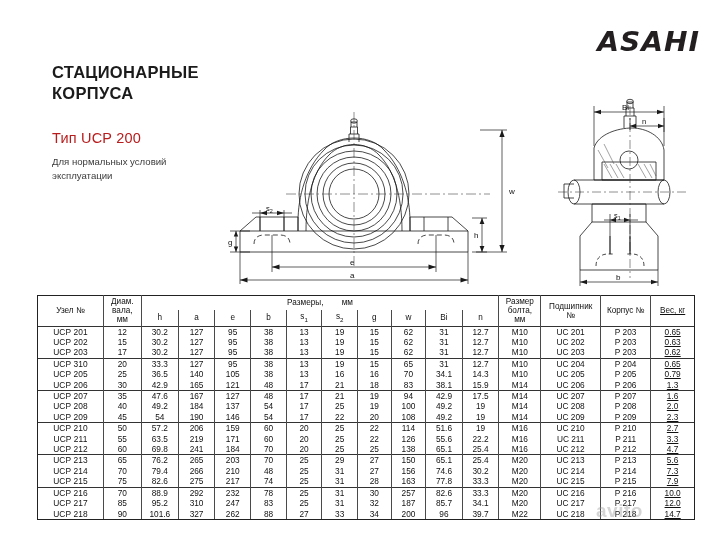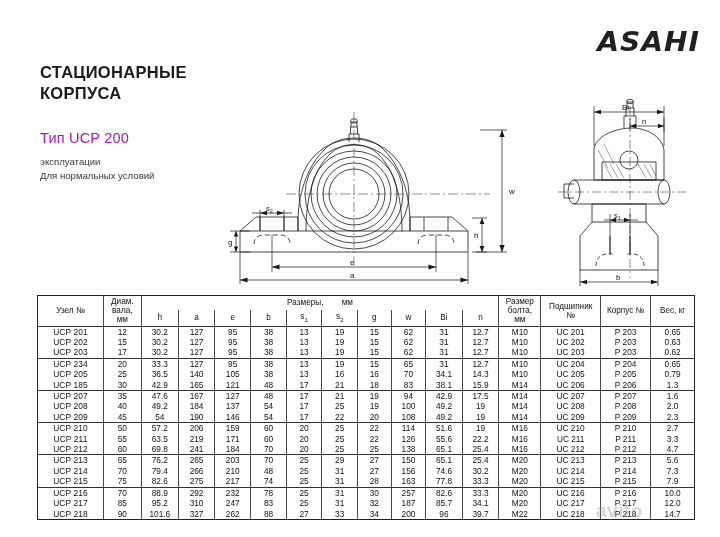--- a/index.html
+++ b/index.html
@@ -19,29 +19,29 @@
     width:140px;text-align:right;
     font-family:"DejaVu Sans", sans-serif;
     font-weight:800;font-style:italic;
     font-size:27px;letter-spacing:1px;
     color:#231f20;
     transform:scaleX(1.04);
     transform-origin:right center;
   }
 
   
-  .hdr{position:absolute;left:40px;top:62px;width:230px;}
+  .hdr{position:absolute;left:52px;top:62px;width:230px;}
   .hdr h1{
     margin:0;font-size:16.5px;line-height:1.28;
     font-weight:700;letter-spacing:.3px;color:#1b1b1b;
     font-family:"Liberation Sans", sans-serif;
   }
   .hdr h2{
     margin:26px 0 0 0;font-size:14.5px;font-weight:400;
-    color:#a21caf;letter-spacing:.2px;
+    color:#b91c1c;letter-spacing:.2px;
   }
   .hdr .sub{
     margin-top:9px;font-size:9.6px;line-height:1.45;color:#3a3a3a;
   }
   .hdr .sub div{white-space:nowrap;}
 
   
   .dwg-front{position:absolute;left:228px;top:96px;width:306px;height:192px;}
   .dwg-side{position:absolute;left:552px;top:88px;width:160px;height:200px;}
   .dwg-front svg,.dwg-side svg{display:block;width:100%;height:100%;}
@@ -68,21 +68,21 @@
     vertical-align:middle;
     padding:1px 1px;
     line-height:9.2px;
   }
   
   .thick-top{border-top:1.6px solid #222;}
   .hdr-sep{border-bottom:1.2px solid #333;}
   tr.grp-top > td{border-top:1.1px solid #333;}
   tr.last-row > td{border-bottom:1.6px solid #222;}
   table.spec td.first,table.spec th.first{border-left:1.4px solid #222;}
-  table.spec td.last,table.spec th.last{border-right:1.4px solid #222;}
+  table.spec td.last,table.spec th.last{border-right:1.4px solid #222;text-decoration:underline;}
 
   td.model{font-size:8.4px;letter-spacing:.1px;}
   .sub-i{font-size:6.2px;vertical-align:sub;}
 
   
   .wm{
     position:absolute;left:596px;top:500px;
     font-size:19px;font-weight:700;color:rgba(150,150,150,.40);
     font-family:"Liberation Sans", sans-serif;
     letter-spacing:.5px;pointer-events:none;user-select:none;
@@ -95,22 +95,22 @@
 
   <div class="brand">ASAHI</div>
 
   <div class="hdr">
     <h1>
       <span>СТАЦИОНАРНЫЕ</span><br>
       <span>КОРПУСА</span>
     </h1>
     <h2>Тип UCP 200</h2>
     <div class="sub">
+      <div>Для нормальных условий</div>
       <div>эксплуатации</div>
-      <div>Для нормальных условий</div>
     </div>
   </div>
 
   <div class="dwg-front">
     <svg viewBox="0 0 306 192" xmlns="http://www.w3.org/2000/svg">
       <g fill="none" stroke="#1a1a1a" stroke-width="0.8">
 
         <path d="M12 135 L28 121 L70 121 L70 135 M12 135 L12 156 L240 156 L240 135"></path>
         <path d="M240 135 L224 121 L182 121 L182 135"></path>
         <path d="M12 135 L240 135"></path>
@@ -378,21 +378,21 @@
             <td>15</td>
             <td>62</td>
             <td>31</td>
             <td>12.7</td>
             <td>M10</td>
             <td>UC 203</td>
             <td>P 203</td>
             <td class="last">0.62</td>
           </tr>
           <tr class="grp-top">
-            <td class="first model">UCP 234</td>
+            <td class="first model">UCP 310</td>
             <td>20</td>
             <td>33.3</td>
             <td>127</td>
             <td>95</td>
             <td>38</td>
             <td>13</td>
             <td>19</td>
             <td>15</td>
             <td>65</td>
             <td>31</td>
@@ -414,21 +414,21 @@
             <td>16</td>
             <td>70</td>
             <td>34.1</td>
             <td>14.3</td>
             <td>M10</td>
             <td>UC 205</td>
             <td>P 205</td>
             <td class="last">0.79</td>
           </tr>
           <tr>
-            <td class="first model">UCP 185</td>
+            <td class="first model">UCP 206</td>
             <td>30</td>
             <td>42.9</td>
             <td>165</td>
             <td>121</td>
             <td>48</td>
             <td>17</td>
             <td>21</td>
             <td>18</td>
             <td>83</td>
             <td>38.1</td>

